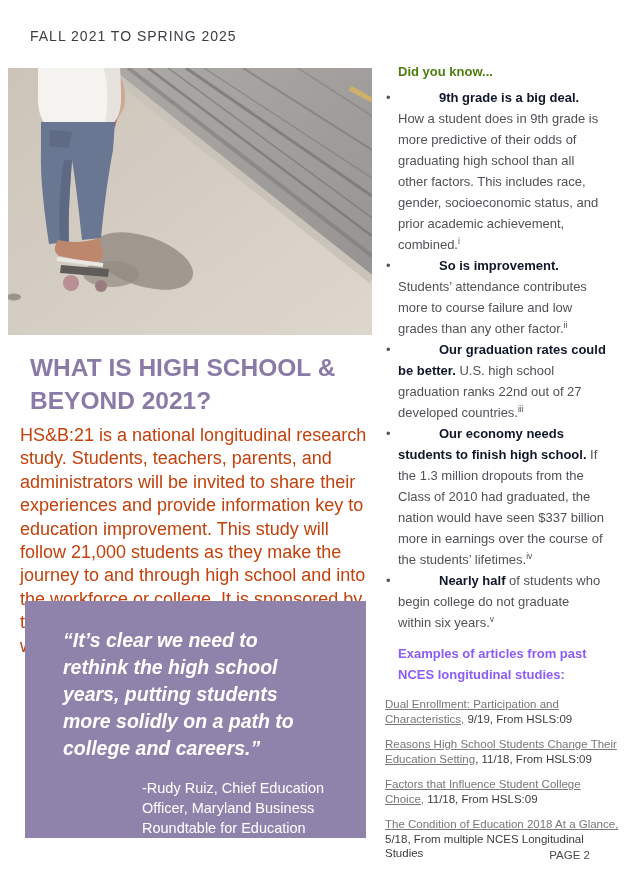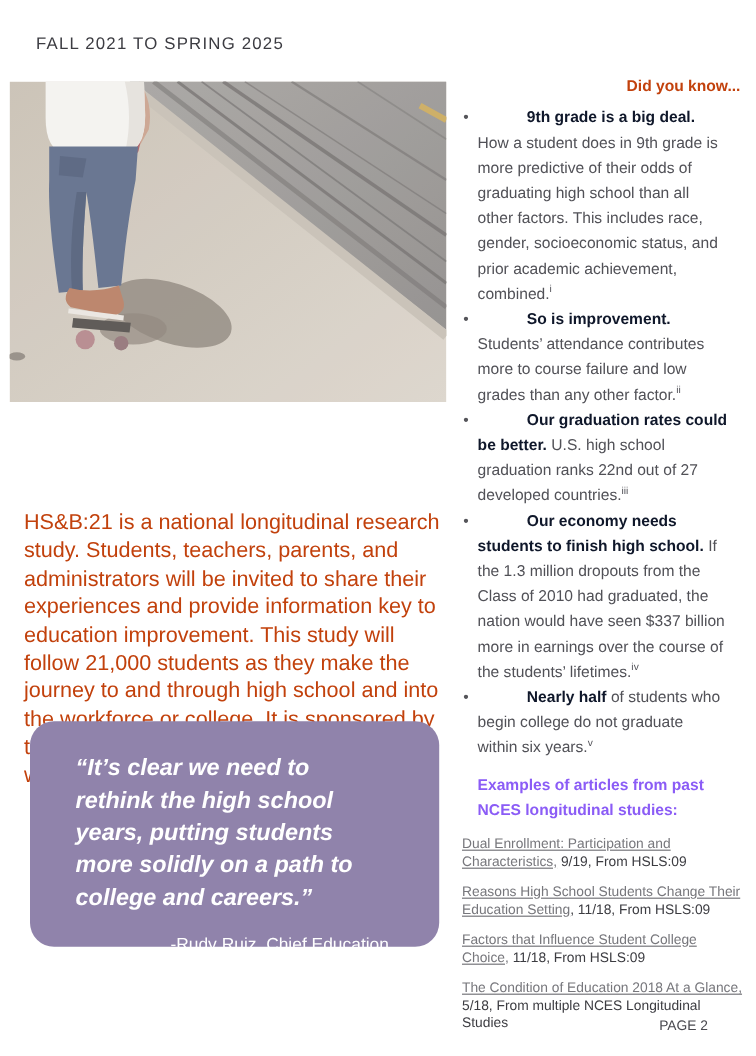--- a/index.html
+++ b/index.html
@@ -17,35 +17,34 @@
   
   .headline{
     position:absolute;left:30px;top:351px;width:332px;
     font-size:24.5px;line-height:33px;font-weight:bold;color:var(--accent,#8a7aa8);
   }
   .intro{
     position:absolute;left:20px;top:424px;width:348px;
     font-size:18px;line-height:23.4px;color:#c2410c;
   }
   .quote-box{
-    position:absolute;left:25px;top:601px;width:341px;height:188px;
+    position:absolute;left:25px;top:601px;width:341px;height:237px;
     background:var(--box,#9083ab);
-    border-radius:20px;
   }
   .quote-text{
     margin:26px 0 0 38px;width:250px;color:#ffffff;
     font-size:19.5px;line-height:27px;font-weight:bold;font-style:italic;
   }
   .quote-attrib{
     margin:16px 0 0 117px;width:205px;color:#ffffff;
     font-size:14.5px;line-height:20px;
   }
   
   .rightcol{position:absolute;left:385px;top:64px;width:232px;}
-  .dyk-heading{font-size:13px;font-weight:bold;color:#c2410c;margin:0 0 8px 13px;text-align:right;}
+  .dyk-heading{font-size:13px;font-weight:bold;color:#4d7c0f;margin:0 0 8px 13px;}
   ul.dyk-list{list-style:none;margin:0;padding:0;font-size:13px;line-height:21px;width:221px;}
   ul.dyk-list li{position:relative;padding-left:13px;color:#515157;}
   ul.dyk-list li::before{content:"\2022";position:absolute;left:1px;top:0;color:#55555a;}
   ul.dyk-list b{color:#0f172a;margin-left:41px;}
   ul.dyk-list sup{font-size:8.5px;line-height:0;}
   .examples-heading{
     margin:10px 0 0 13px;width:205px;
     font-size:13px;line-height:21px;font-weight:bold;color:#8b5cf6;
   }
   .articles{margin-top:12px;width:235px;}
@@ -100,20 +99,21 @@
       <path d="M50,172 q-7,10 1,16 l35,7 q11,-2 9,-12 l-4,-13 q-21,7 -41,2 z" fill="#b67a5e"></path>
       <line x1="49" y1="191" x2="95" y2="197" stroke="#e9e5df" stroke-width="4"></line>
       <path d="M53,197 L101,201 L100,209 L52,205 Z" fill="#4e4a47"></path>
       <circle cx="63" cy="215" r="8" fill="#b18387"></circle>
       <circle cx="93" cy="218" r="6" fill="#8f6f73"></circle>
     </g>
     <ellipse cx="6" cy="229" rx="7" ry="3.5" fill="#7e776f" opacity="0.8"></ellipse>
     <rect x="0" y="0" width="364" height="267" fill="#ffffff" opacity="0.10"></rect>
   </svg>
 
+  <div class="headline">WHAT IS HIGH SCHOOL &amp; BEYOND 2021?</div>
   <div class="intro">HS&amp;B:21 is a national longitudinal research study. Students, teachers, parents, and administrators will be invited to share their experiences and provide information key to education improvement. This study will follow 21,000 students as they make the journey to and through high school and into the workforce or college. It is sponsored by the National Center for Education Statistics within the U.S. Department of Education.</div>
 
   <div class="quote-box">
     <div class="quote-text">“It’s clear we need to rethink the high school years, putting students more solidly on a path to college and careers.”</div>
     <div class="quote-attrib">-Rudy Ruiz, Chief Education Officer, Maryland Business Roundtable for Education</div>
   </div>
 
   <div class="rightcol">
     <div class="dyk-heading">Did you know...</div>
     <ul class="dyk-list">

